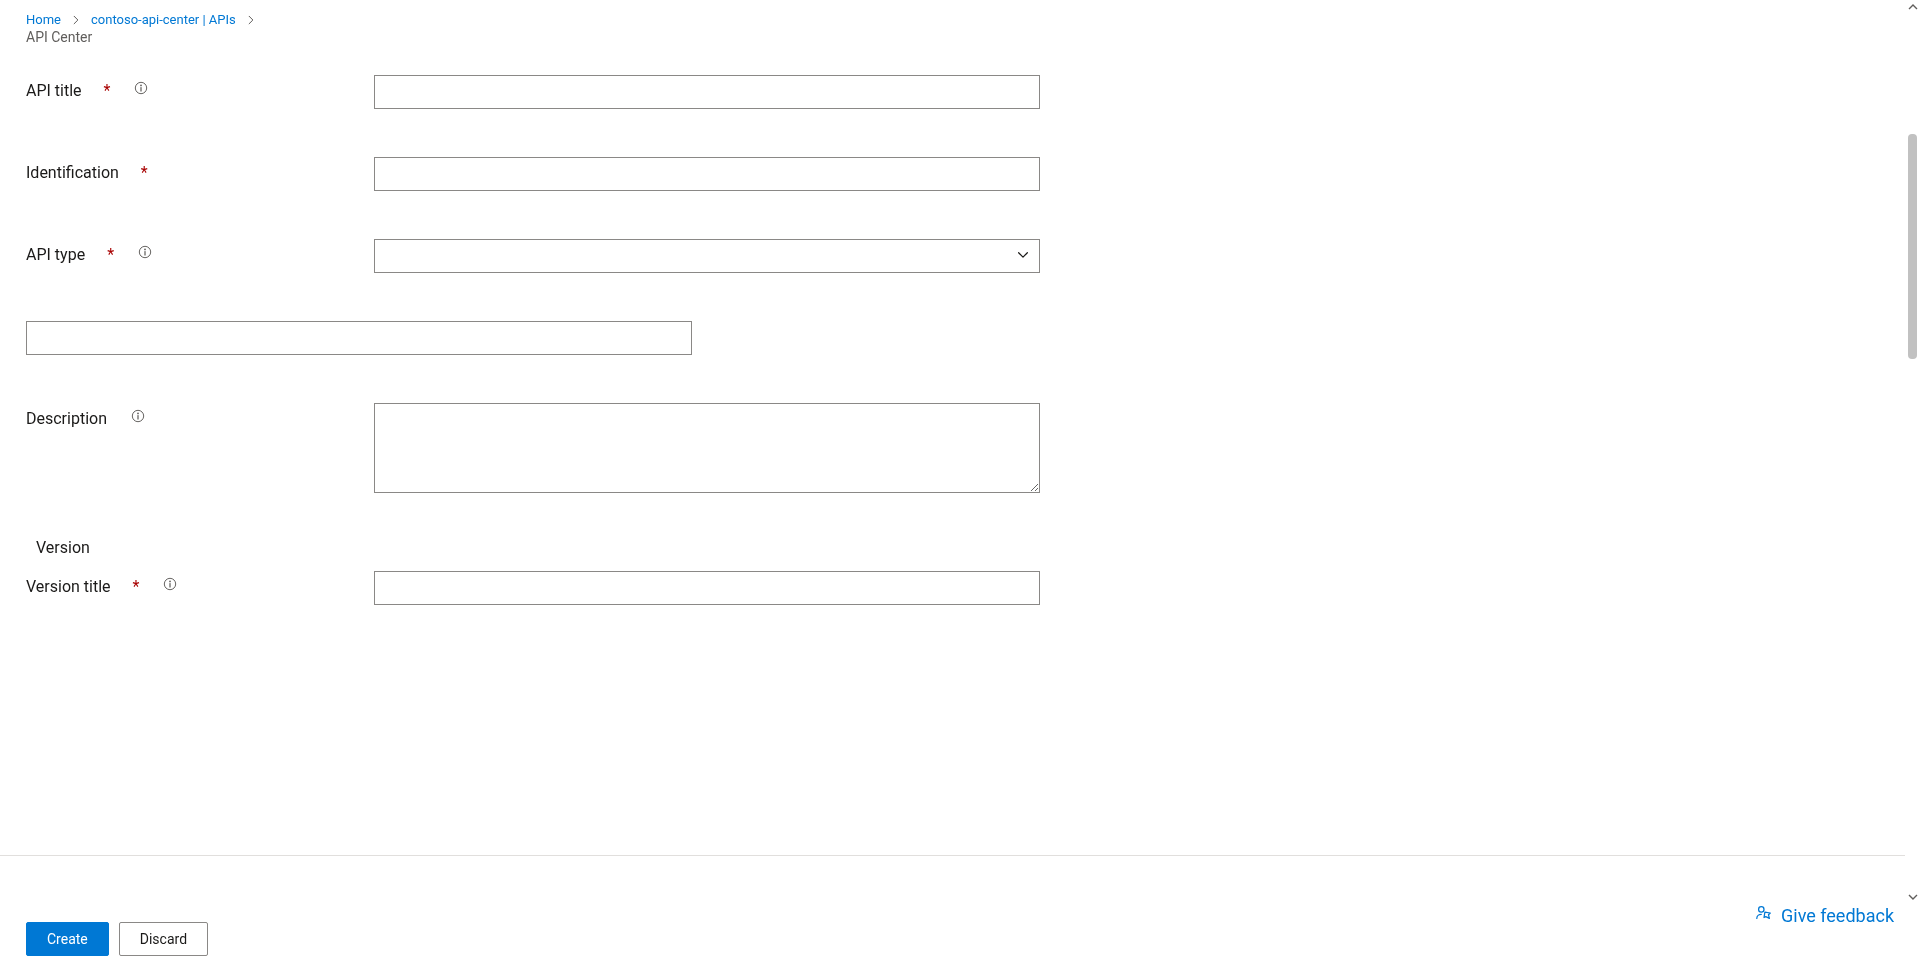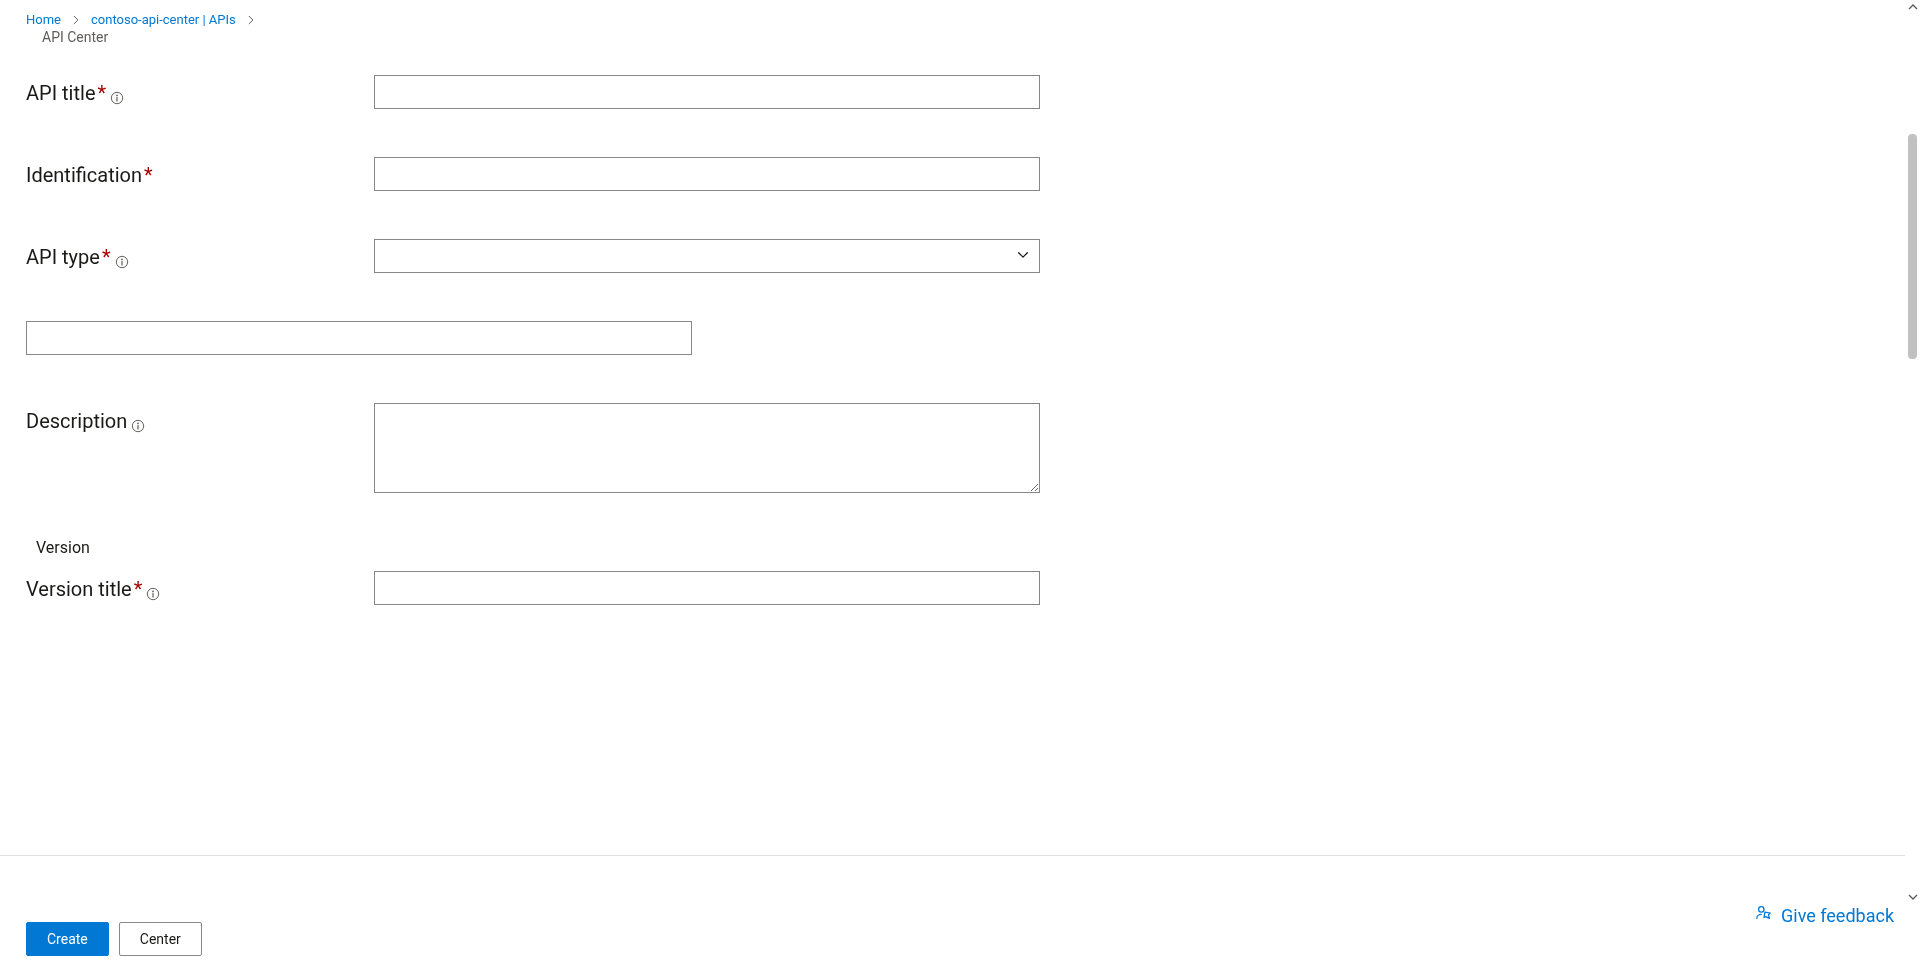--- a/index.html
+++ b/index.html
@@ -61,21 +61,20 @@
     color: var(--text);
     cursor: pointer;
     display: inline-flex;
     align-items: center;
     padding-top: 8px;
   }
   .subtitle {
     font-size: 14px;
     color: var(--text-light);
     padding: 2px 26px 0 26px;
-    margin-left: 16px;
   }
   .close-btn {
     background: none;
     border: none;
     padding: 6px;
     cursor: pointer;
     color: var(--text);
     display: inline-flex;
   }
 
@@ -87,25 +86,25 @@
   }
   .form-row {
     display: flex;
     align-items: flex-start;
     margin-bottom: 48px;
   }
   .form-row.field-textarea { margin-bottom: 42px; }
   .form-label-col {
     flex: 0 0 348px;
     display: flex;
-    align-items: flex-end;
-    font-size: 20px;
+    align-items: flex-start;
+    font-size: 16px;
     color: var(--text);
     padding-top: 6px;
-    gap: 0;
+    gap: 20px;
   }
   .req { color: var(--red); margin-left: 2px; }
   .info-icon {
     display: inline-flex;
     align-items: center;
     margin-left: 4px;
     color: var(--text-light);
     cursor: default;
   }
   .form-input-col { flex: 0 0 666px; }
@@ -342,21 +341,21 @@
       <div class="form-input-col">
         <input type="text" class="text-input" value="" style="">
       </div>
     </div>
 
   </div>
 
   <div class="footer">
     <div class="footer-left">
       <button class="btn btn-primary">Create</button>
-      <button class="btn btn-secondary">Center</button>
+      <button class="btn btn-secondary">Discard</button>
     </div>
     <a class="feedback-link">
       <span>
         <svg width="18" height="18" viewBox="0 0 20 20" fill="none" stroke="currentColor" stroke-width="1.4" stroke-linecap="round" stroke-linejoin="round">
           <circle cx="7" cy="6" r="3"></circle>
           <path d="M2 16c0-2.5 2.2-4.5 5-4.5"></path>
           <path d="M11 9l6 1-2 2 1 4-4-2-2 1 1-6z"></path>
         </svg>
       </span>
       <span>Give feedback</span>

